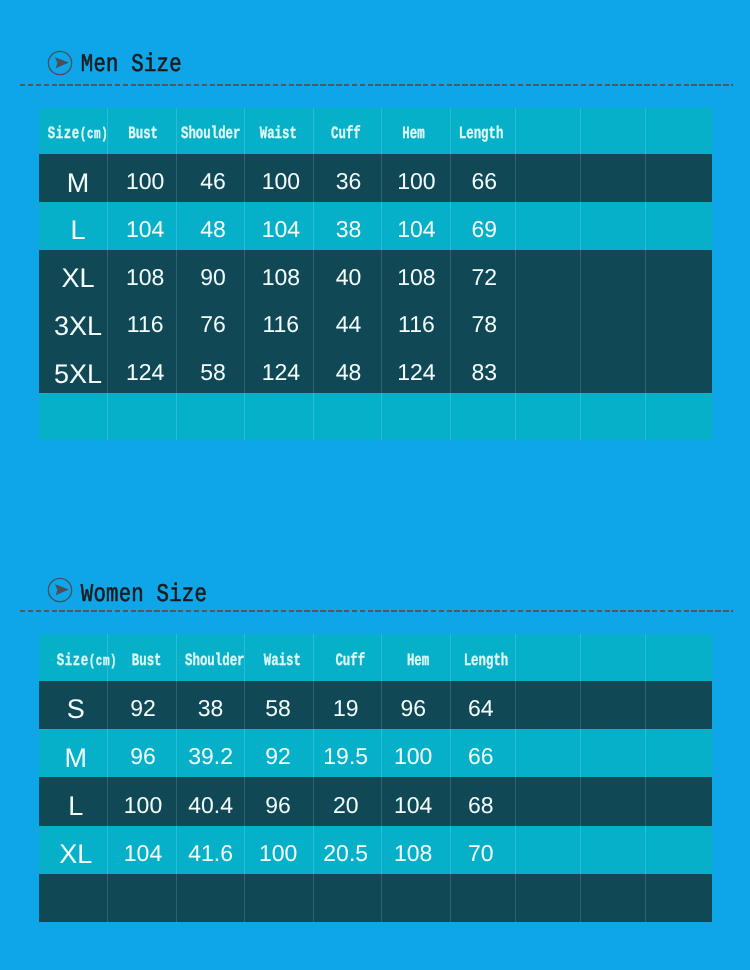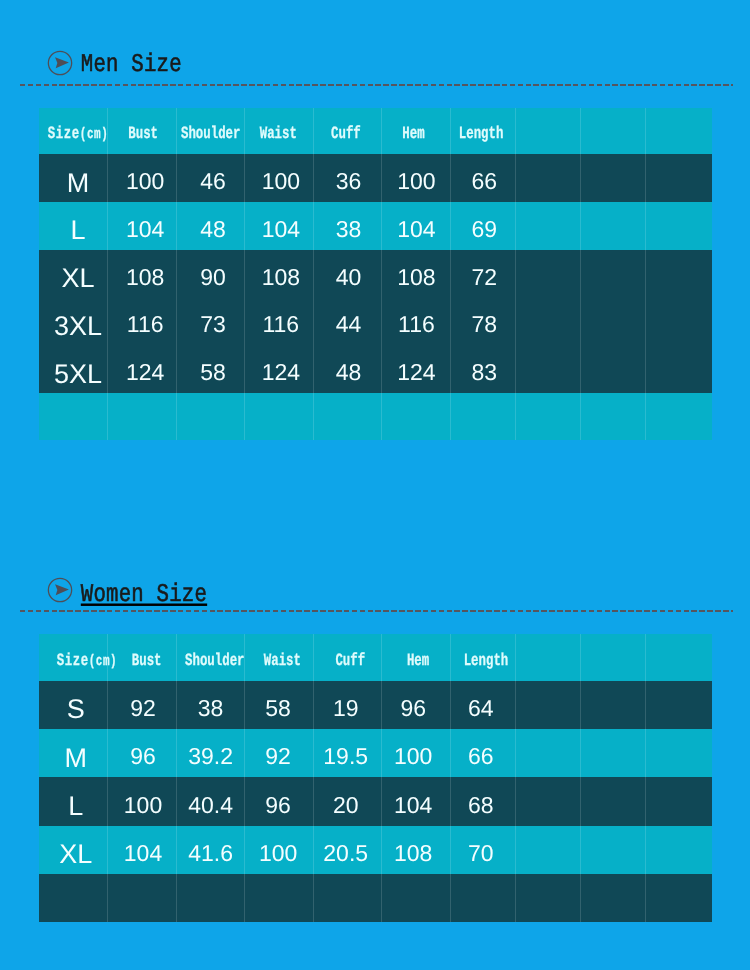--- a/index.html
+++ b/index.html
@@ -12,21 +12,21 @@
   
   .section-title{position:absolute;left:47.3px;display:flex;align-items:center;}
   .ttl-icon{display:block;width:26px;height:26px;flex:0 0 26px;}
   .ttl-text{display:inline-block;white-space:nowrap;
             transform-origin:left center;transform:scale(1,1.23);
             font-family:"Liberation Mono",monospace;font-weight:400;
             font-size:20.7px;line-height:21px;letter-spacing:0.22px;
             color:#1a1a1a;-webkit-text-stroke:0.5px #1a1a1a;
             margin-left:7.5px;position:relative;top:2.5px;}
   #title-men{top:49.8px;}
-  #title-women{top:576.9px;text-decoration:underline;}
+  #title-women{top:576.9px;}
   #title-women .ttl-text{top:5.5px;}
 
   
   .dashrule{position:absolute;left:20px;width:712.6px;height:2px;
             background-image:repeating-linear-gradient(to right,
               #56565f 0,#56565f 5.5px,rgba(0,0,0,0) 5.5px,rgba(0,0,0,0) 7.9px);}
   #rule-men{top:83.7px;}
   #rule-women{top:610.2px;}
 
   
@@ -157,21 +157,21 @@
     <td><span class="num">40</span></td>
     <td><span class="num">108</span></td>
     <td><span class="num">72</span></td>
     <td></td>
     <td></td>
     <td></td>
   </tr>
   <tr class="row dark">
     <td><span class="szl">3XL</span></td>
     <td><span class="num">116</span></td>
-    <td><span class="num">73</span></td>
+    <td><span class="num">76</span></td>
     <td><span class="num">116</span></td>
     <td><span class="num">44</span></td>
     <td><span class="num">116</span></td>
     <td><span class="num">78</span></td>
     <td></td>
     <td></td>
     <td></td>
   </tr>
   <tr class="row dark">
     <td><span class="szl">5XL</span></td>

